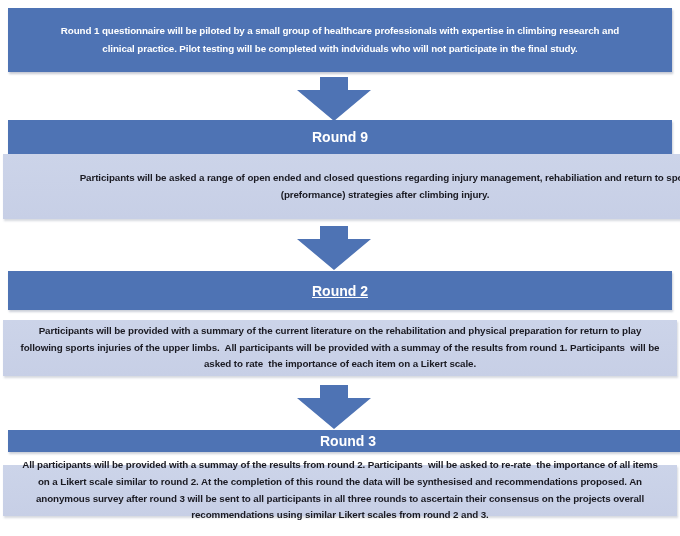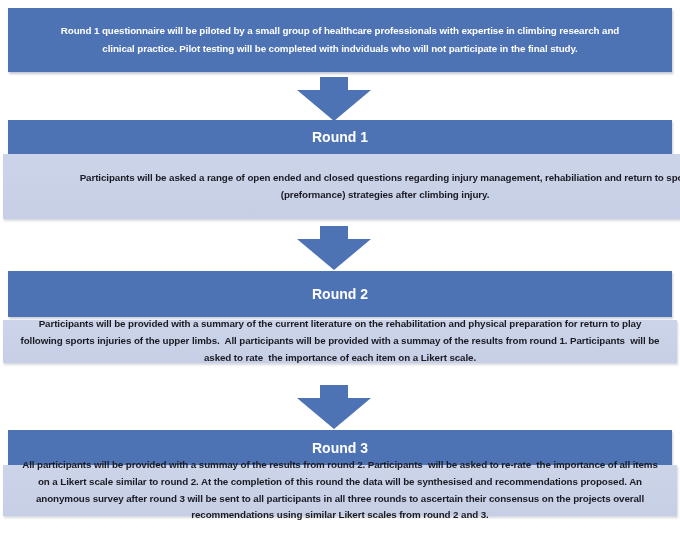--- a/index.html
+++ b/index.html
@@ -49,33 +49,33 @@
     position: absolute;
     left: 8px; width: 664px;
     background: var(--accent-blue, #4e73b4);
     display: flex; align-items: center; justify-content: center;
     color: var(--header-text, #ffffff);
     font-weight: 700;
     font-size: 14px;
     box-shadow: 1px 2px 2px rgba(110,120,145,0.35);
   }
   #step1-header { top: 120px; height: 34px; }
-  #step2-header { top: 271px; height: 46px; }
-  #step3-header { top: 430px; height: 35px; }
+  #step2-header { top: 271px; height: 39px; text-decoration: underline; }
+  #step3-header { top: 430px; height: 22px; padding-left: 8px; }
 
   
   .step-body {
     position: absolute;
     left: 3px; width: 674px;
     background: linear-gradient(var(--light-blue, #ccd4e9), var(--light-blue-dark, #c7cfe6));
     display: flex; align-items: center; justify-content: center;
     box-shadow: 1px 2px 2px rgba(120,130,150,0.3);
   }
   #step1-body { top: 154px; height: 65px; padding-left: 45px; }
-  #step2-body { top: 320px; height: 43px; }
+  #step2-body { top: 320px; height: 56px; }
   #step3-body { top: 465px; height: 51px; }
   .step-body p {
     margin: 0; padding: 0 14px;
     color: var(--body-text, #1a1a22);
     font-weight: 700;
     font-size: 9.8px;
     letter-spacing: -0.1px;
     line-height: 1.72;
     text-align: center;
     white-space: pre-wrap;
@@ -88,21 +88,21 @@
 
   <div class="intro-box">
     <p>Round 1 questionnaire will be piloted by a small group of healthcare professionals with expertise in climbing research and clinical practice. Pilot testing will be completed with indviduals who will not participate in the final study.</p>
   </div>
 
   <svg id="arrow-1" class="arrow" viewBox="0 0 74 44" aria-hidden="true">
     <polygon points="23,0 51,0 51,13 74,13 37,44 0,13 23,13"></polygon>
   </svg>
 
   <div id="step1-header" class="step-header">
-    <span>Round 1</span>
+    <span>Round 9</span>
   </div>
   <div id="step1-body" class="step-body">
     <p>Participants will be asked a range of open ended and closed questions regarding injury management, rehabiliation and return to sport (preformance) strategies after climbing injury.</p>
   </div>
 
   <svg id="arrow-2" class="arrow" viewBox="0 0 74 44" aria-hidden="true">
     <polygon points="23,0 51,0 51,13 74,13 37,44 0,13 23,13"></polygon>
   </svg>
 
   <div id="step2-header" class="step-header">

